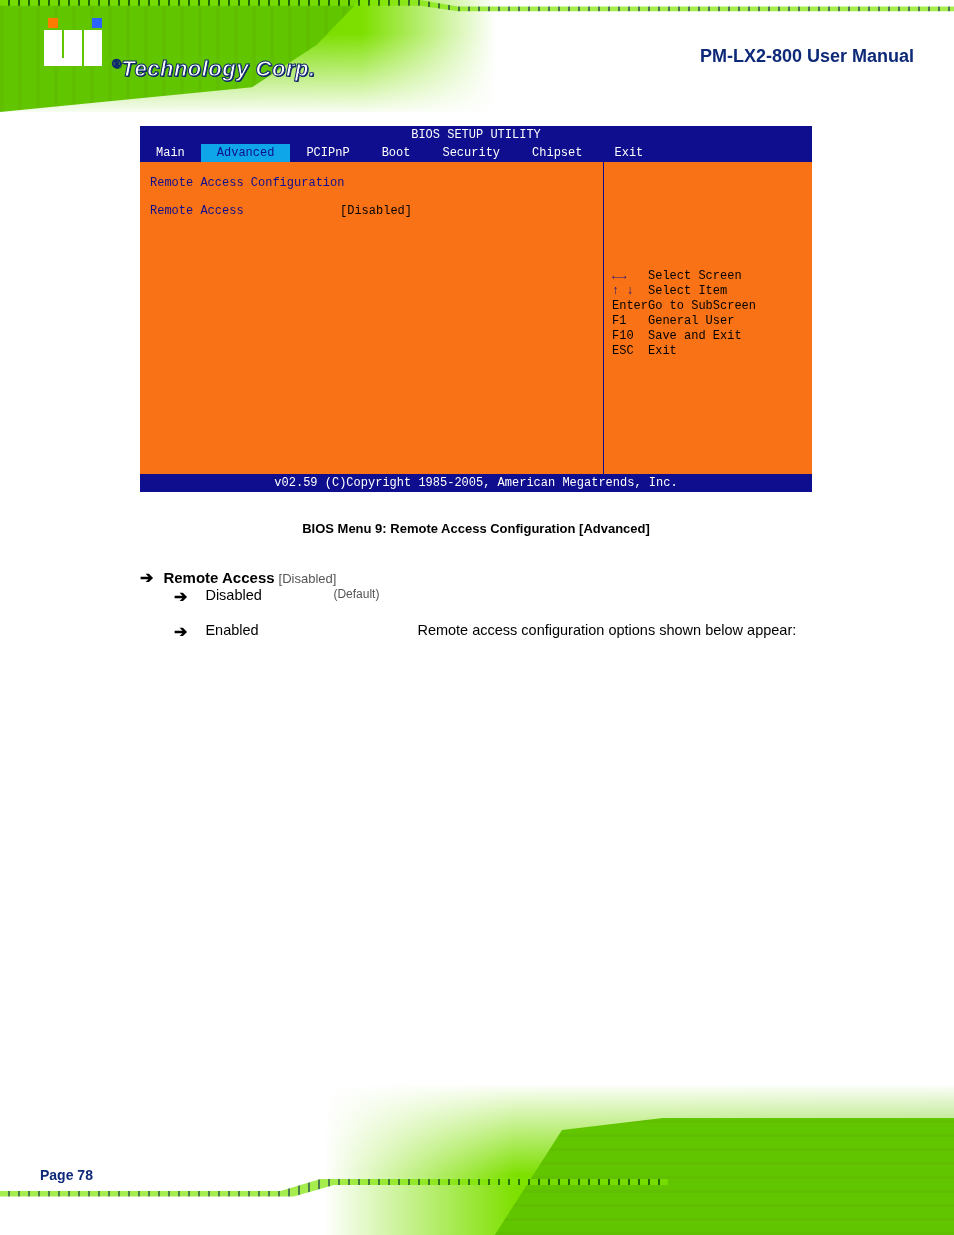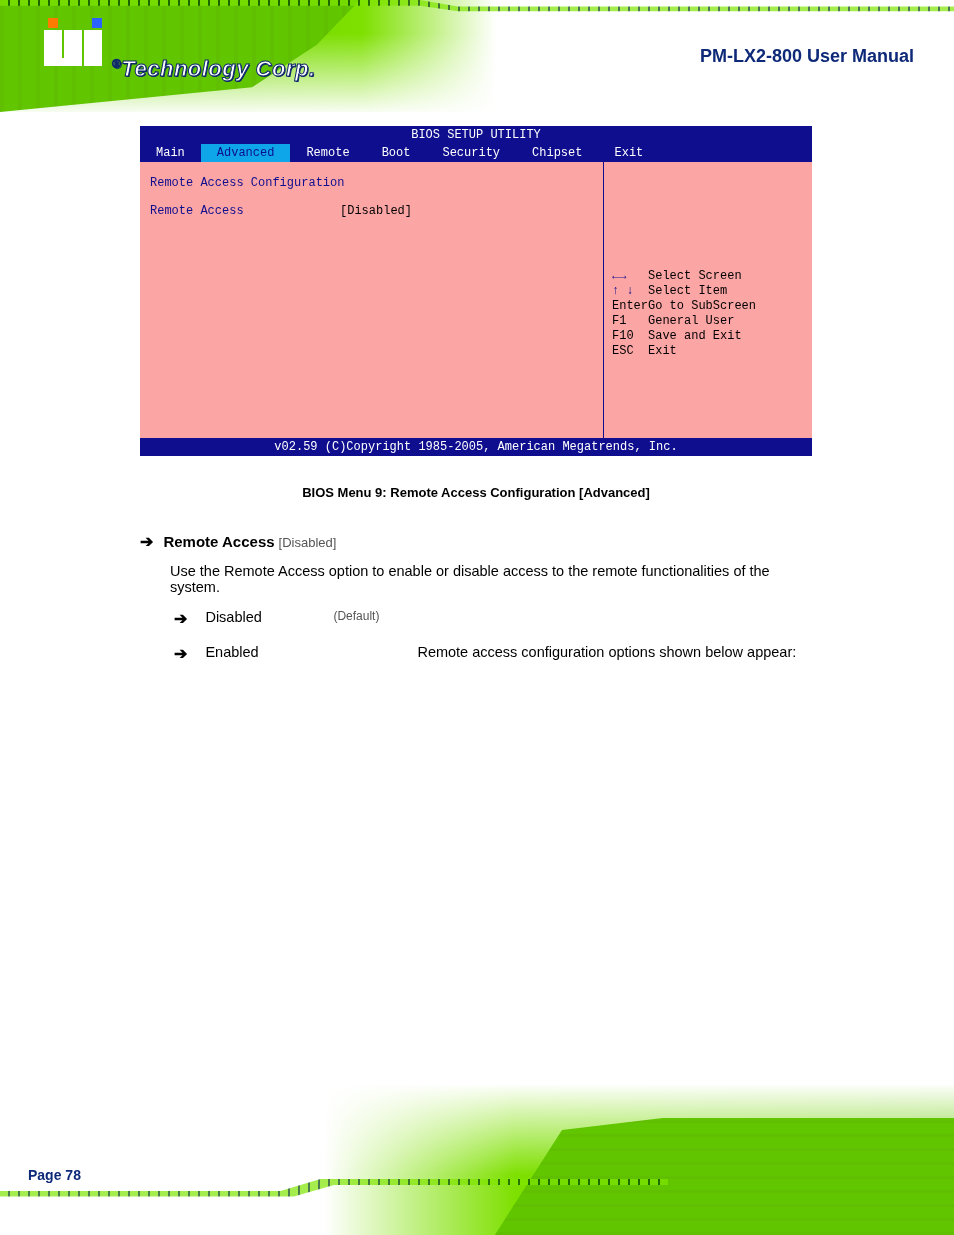--- a/index.html
+++ b/index.html
@@ -89,22 +89,22 @@
   }
   .bios-tabs span {
     padding:2px 16px;
     color:#fff;
   }
   .bios-tabs span.active {
     background:#0ea5e9; color:#0e0e8e;
   }
   .bios-body {
     display:flex;
-    height:276px;
-    background:#fca5a5;
+    height:312px;
+    background:#f97316;
     color:#0e0e8e;
   }
   .bios-left {
     flex:0 0 464px;
     padding:14px 10px 10px 10px;
     border-right:1px solid #0e0e8e;
   }
   .bios-left .hdr { font-weight:400; margin-bottom:14px; }
   .bios-row { display:flex; }
   .bios-row .lbl { width:190px; }
@@ -152,21 +152,21 @@
     background:
       repeating-linear-gradient(0deg, #5fbf00 0 3px, #61c600 3px 14px);
     clip-path: polygon(18% 100%, 30% 30%, 48% 22%, 100% 22%, 100% 100%);
   }
   .pcb-trace-b {
     position:absolute; left:0; bottom:26px; width:70%; height:30px;
     background: repeating-linear-gradient(90deg, #7fe600 0 8px, #004400 8px 10px);
     clip-path: polygon(0 40%, 42% 40%, 48% 0, 100% 0, 100% 20%, 50% 20%, 44% 58%, 0 58%);
     opacity:.7;
   }
-  .page-num { position:absolute; left:28px; bottom:52px;
+  .page-num { position:absolute; left:40px; bottom:52px;
     font-size:14px; font-weight:700; color:#0d2978;
   }
 </style>
 </head>
 <body>
 
 <div class="banner-top">
   <div class="pcb-top-left"></div>
   <div class="pcb-trace"></div>
   <div class="logo">
@@ -180,21 +180,21 @@
   <div class="doc-title">PM-LX2-800 User Manual</div>
 </div>
 
 <div class="page">
 
   <div class="bios">
     <div class="bios-titlebar">BIOS SETUP UTILITY</div>
     <div class="bios-tabs">
       <span>Main</span>
       <span class="active">Advanced</span>
-      <span>Remote</span>
+      <span>PCIPnP</span>
       <span>Boot</span>
       <span>Security</span>
       <span>Chipset</span>
       <span>Exit</span>
     </div>
     <div class="bios-body">
       <div class="bios-left">
         <div class="hdr">Remote Access Configuration</div>
         <div class="bios-row">
           <span class="lbl">Remote Access</span>
@@ -234,21 +234,20 @@
   </div>
 
   <div class="caption">BIOS Menu 9: Remote Access Configuration [Advanced]</div>
 
   <div class="section">
     <div class="h-line">
       <span class="arrow">➔</span>
       <span>Remote Access</span>
       <span class="meta">[Disabled]</span>
     </div>
-    <div class="desc">Use the Remote Access option to enable or disable access to the remote functionalities of the system.</div>
 
     <div class="opt">
       <span class="arrow">➔</span>
       <span class="label">Disabled</span>
       <span class="def">(Default)</span>
     </div>
     <div class="opt">
       <span class="arrow">➔</span>
       <span class="label">Enabled</span>
       <span class="def"></span>

